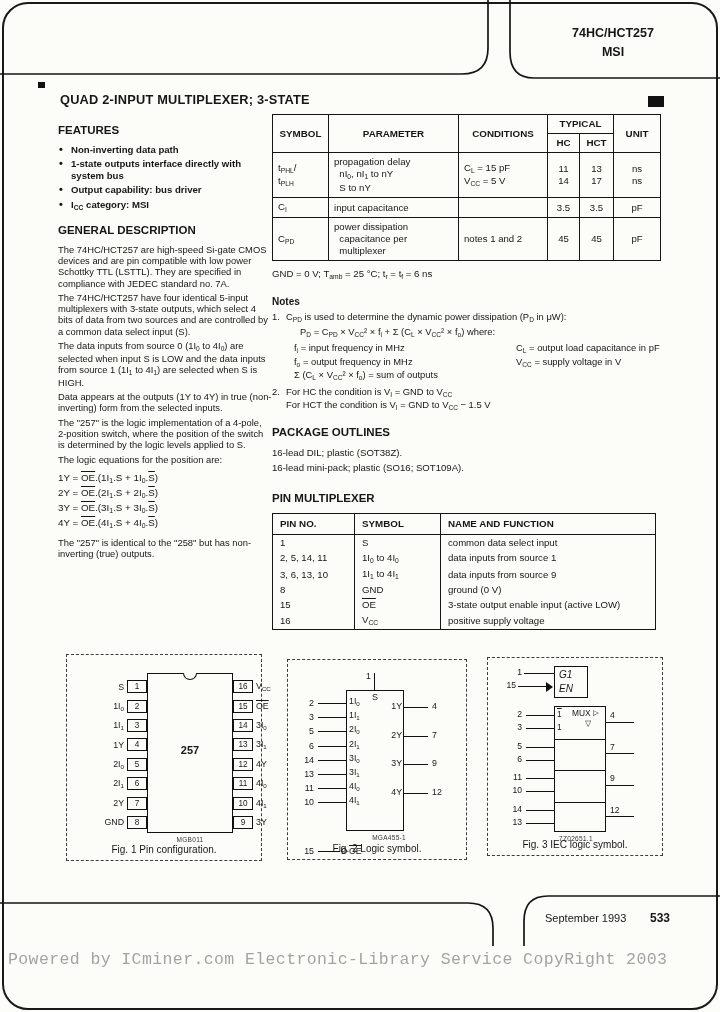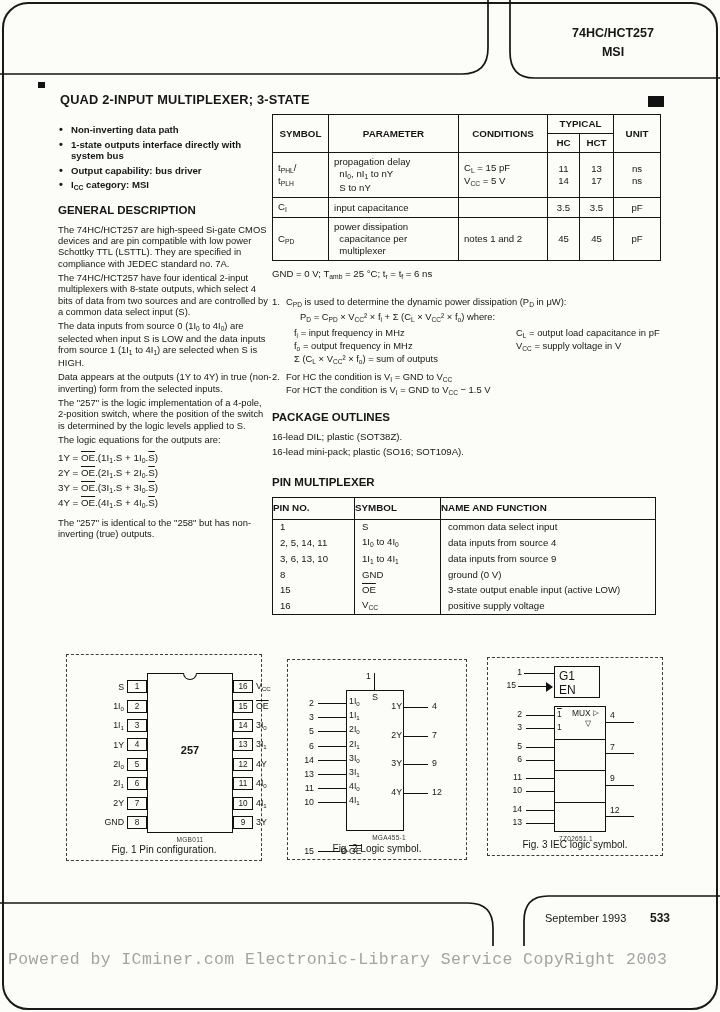--- a/index.html
+++ b/index.html
@@ -47,21 +47,21 @@
   .formula { margin:2px 0 3px 14px; }
   .defs { display:flex; margin-left:8px; }
   .defcol:first-child { width:222px; }
   .pkg div { line-height:1.55; font-size:9.6px; }
   .pkgh { margin-top:13px; }
   .pinh { margin-top:15px; margin-bottom:8px; }
   table.pins { border-collapse:collapse; width:384px; font-size:9.6px; }
   table.pins th, table.pins td { border-left:1.2px solid #151515; padding:2px 7px; text-align:left; }
   table.pins th:first-child, table.pins td:first-child { border-left:none; }
   table.pins { border:1.2px solid #151515; }
-  table.pins thead th { border-bottom:1.2px solid #151515; font-size:9.8px; padding:4px 0;margin-left:28px; }
+  table.pins thead th { border-bottom:1.2px solid #151515; font-size:9.8px; padding:4px 7px;margin-left:28px; }
   table.pins td { padding:1.5px 7px; }
   .pincol1{width:82px}.pincol2{width:86px}
 
   
   .fig { position:absolute; border:1px dashed #3c3c3c; background:#fcfcf9; }
   .figcap { position:absolute; left:0; right:0; bottom:5px; text-align:center; font-size:10px; }
   .figcode { position:absolute; font-size:6.5px; color:#333; letter-spacing:.3px; }
   .fig1 { left:66px; top:654px; width:196px; height:207px; }
   .fig2 { left:287px; top:659px; width:180px; height:201px; }
   .fig3 { left:487px; top:657px; width:176px; height:199px; }
@@ -95,21 +95,21 @@
   .f2labrow { height:14.2px; font-size:8.8px; }
   .f2oelab { position:absolute; left:61px; top:186px; font-size:8.8px; }
   .f2out { position:absolute; left:90px; width:84px; height:14px; }
   .olab { position:absolute; left:0; width:24px; text-align:right; font-size:8.8px; top:1px; }
   .owire { position:absolute; left:26px; width:24px; top:7px; border-top:1.3px solid #111; }
   .onum { position:absolute; left:54px; top:1px; font-size:8.8px; }
   .o1{top:40px}.o2{top:68.5px}.o3{top:97px}.o4{top:125.5px}
   .fig2 .figcode { left:60px; width:58px; top:174px; text-align:right; }
 
   
-  .cblock { position:absolute; left:66px; top:8px; width:46px; height:32px; border:1.3px solid #111; font-size:12px; }
+  .cblock { position:absolute; left:66px; top:8px; width:34px; height:32px; border:1.3px solid #111; font-size:10px;font-style:italic; }
   .cblock .g1 { position:absolute; left:4px; top:2px; }
   .cblock .en { position:absolute; left:4px; top:16px; }
   .hwire { position:absolute; border-top:1.3px solid #111; }
   .f3num { position:absolute; font-size:8.6px; }
   .tri { position:absolute; width:0; height:0; border-top:4px solid transparent; border-bottom:4px solid transparent; border-left:6px solid #fcfcf9; }
   .tri::before { content:""; position:absolute; left:-7px; top:-5px; width:0; height:0;
                  border-top:5px solid transparent; border-bottom:5px solid transparent; border-left:7px solid #111; }
   .secstack { position:absolute; left:66px; top:48px; width:52px; height:126px; border:1.3px solid #111; }
   .scell { height:31.5px; border-top:1.3px solid #111; }
   .scell:first-child { border-top:none; }
@@ -139,36 +139,37 @@
   <div class="partno">
     <div>74HC/HCT257</div>
     <div>MSI</div>
   </div>
 
   <div class="title">QUAD 2-INPUT MULTIPLEXER; 3-STATE</div>
   <div class="mark mark-left"></div>
   <div class="mark mark-right"></div>
 
   <div class="leftcol">
+    <div class="h">FEATURES</div>
     <ul class="features">
 
     <li>Non-inverting data path</li>
         <li>1-state outputs interface directly with system bus</li>
         <li>Output capability: bus driver</li>
         <li>I<sub>CC</sub> category: MSI</li>
       </ul>
     <div class="h gdh">GENERAL DESCRIPTION</div>
     <div class="paras">
 
     <p>The 74HC/HCT257 are high-speed Si-gate CMOS devices and are pin compatible with low power Schottky TTL (LSTTL). They are specified in compliance with JEDEC standard no. 7A.</p>
-        <p>The 74HC/HCT257 have four identical 2-input multiplexers with 8-state outputs, which select 4 bits of data from two sources and are controlled by a common data select input (S).</p>
+        <p>The 74HC/HCT257 have four identical 5-input multiplexers with 3-state outputs, which select 4 bits of data from two sources and are controlled by a common data select input (S).</p>
         <p>The data inputs from source 0 (1I<sub>0</sub> to 4I<sub>0</sub>) are selected when input S is LOW and the data inputs from source 1 (1I<sub>1</sub> to 4I<sub>1</sub>) are selected when S is HIGH.</p>
         <p>Data appears at the outputs (1Y to 4Y) in true (non-inverting) form from the selected inputs.</p>
         <p>The "257" is the logic implementation of a 4-pole, 2-position switch, where the position of the switch is determined by the logic levels applied to S.</p>
-        <p>The logic equations for the outputs are:</p>
+        <p>The logic equations for the position are:</p>
       </div>
     <div class="eqs">
 
     <div class="eq">1Y = <span class="ov">OE</span>.(1I<sub>1</sub>.S + 1I<sub>0</sub>.<span class="ov">S</span>)</div>
         <div class="eq">2Y = <span class="ov">OE</span>.(2I<sub>1</sub>.S + 2I<sub>0</sub>.<span class="ov">S</span>)</div>
         <div class="eq">3Y = <span class="ov">OE</span>.(3I<sub>1</sub>.S + 3I<sub>0</sub>.<span class="ov">S</span>)</div>
         <div class="eq">4Y = <span class="ov">OE</span>.(4I<sub>1</sub>.S + 4I<sub>0</sub>.<span class="ov">S</span>)</div>
       </div>
     <p class="closing">The "257" is identical to the "258" but has non-inverting (true) outputs.</p>
   </div>
@@ -231,20 +232,21 @@
             <td class="con">notes 1 and 2</td>
             <td class="num">45</td>
             <td class="num">45</td>
             <td class="unit">pF</td>
           </tr>
         </tbody>
     </table>
     <div class="cond">GND = 0 V; T<sub>amb</sub> = 25 °C; t<sub>r</sub> = t<sub>f</sub> = 6 ns</div>
 
     <div class="notes">
+      <div class="h2">Notes</div>
       <div class="note">
         <span class="nlabel">1.</span>
         <div class="nbody">
           <div>C<sub>PD</sub> is used to determine the dynamic power dissipation (P<sub>D</sub> in μW):</div>
           <div class="formula">P<sub>D</sub> = C<sub>PD</sub> × V<sub>CC</sub>² × f<sub>i</sub> + Σ (C<sub>L</sub> × V<sub>CC</sub>² × f<sub>o</sub>) where:</div>
           <div class="defs">
             <div class="defcol">
 
             <div>f<sub>i</sub> = input frequency in MHz</div>
                 <div>f<sub>o</sub> = output frequency in MHz</div>
@@ -293,21 +295,21 @@
 
           <tr>
             <td>1</td>
             <td>S</td>
             <td>common data select input</td>
           </tr>
 
           <tr>
             <td>2, 5, 14, 11</td>
             <td>1I<sub>0</sub> to 4I<sub>0</sub></td>
-            <td>data inputs from source 4</td>
+            <td>data inputs from source 1</td>
           </tr>
 
           <tr>
             <td>3, 6, 13, 10</td>
             <td>1I<sub>1</sub> to 4I<sub>1</sub></td>
             <td>data inputs from source 9</td>
           </tr>
 
 
           <tr>

